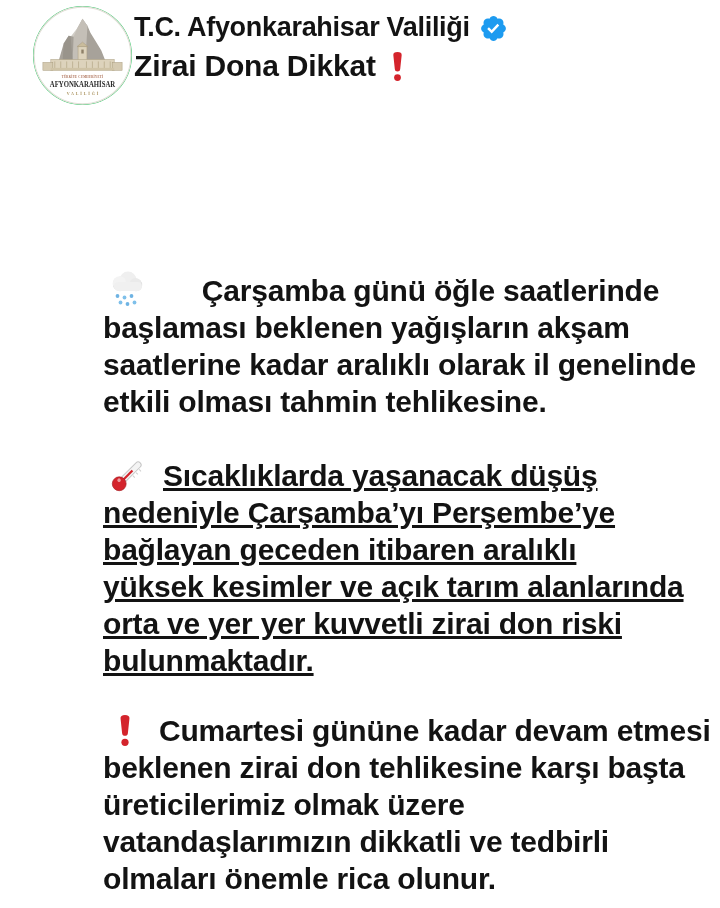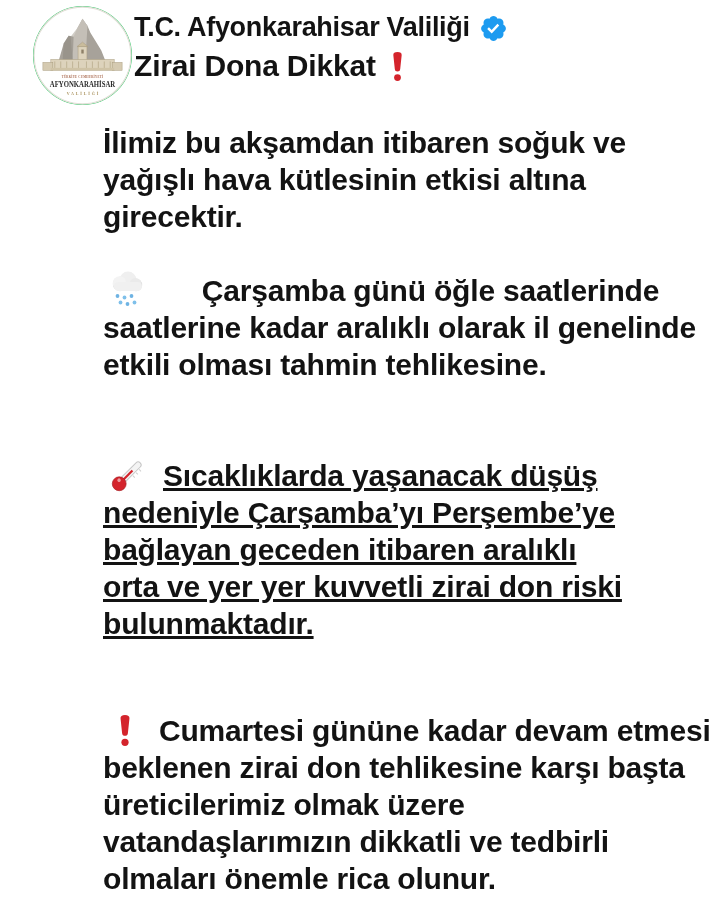--- a/index.html
+++ b/index.html
@@ -105,59 +105,56 @@
     </div>
     <div class="subtitle-row">
       <span>Zirai Dona Dikkat</span>
       <svg class="excl" viewBox="0 0 12 30" aria-hidden="true">
         <path fill="#d4242c" d="M6 0 C8.9 0 10.6 1.2 10.3 3.4 L8.8 17.6 C8.6 19.4 7.5 20.2 6 20.2 C4.5 20.2 3.4 19.4 3.2 17.6 L1.7 3.4 C1.4 1.2 3.1 0 6 0 Z"></path>
         <circle fill="#d4242c" cx="6" cy="26.4" r="3.5"></circle>
       </svg>
     </div>
   </div>
 
-  <div class="para p1">
-    <div class="line">İlimiz bu akşamdan itibaren soğuk ve</div>
-    <div class="line">yağışlı hava kütlesinin etkisi altına</div>
-    <div class="line">girecektir.</div>
-  </div>
 
   <div class="para p2">
     <svg class="picon" viewBox="0 0 40 40" aria-hidden="true">
       <circle cx="13" cy="15" r="7.2" fill="#dcdcdc"></circle>
       <circle cx="29" cy="16" r="6.2" fill="#dcdcdc"></circle>
       <circle cx="21" cy="11" r="8.4" fill="#efefef"></circle>
       <circle cx="12.5" cy="14" r="6.8" fill="#f3f3f3"></circle>
       <circle cx="28.5" cy="15" r="6" fill="#eaeaea"></circle>
       <rect x="7" y="13" width="28" height="9" rx="4.5" fill="#f0f0f0"></rect>
       <circle cx="10.5" cy="27" r="1.9" fill="#6fb3e3"></circle>
       <circle cx="17.5" cy="28.5" r="1.9" fill="#7fc0ea"></circle>
       <circle cx="24.5" cy="27" r="1.9" fill="#6fb3e3"></circle>
       <circle cx="13.5" cy="33.5" r="1.9" fill="#7fc0ea"></circle>
       <circle cx="20.5" cy="35" r="1.9" fill="#6fb3e3"></circle>
       <circle cx="27.5" cy="33.5" r="1.9" fill="#7fc0ea"></circle>
     </svg>
     <div class="line indent">Çarşamba günü öğle saatlerinde</div>
+    <div class="line">başlaması beklenen yağışların akşam</div>
     <div class="line">saatlerine kadar aralıklı olarak il genelinde</div>
     <div class="line">etkili olması tahmin tehlikesine.</div>
   </div>
 
   <div class="para p3">
     <svg class="picon" viewBox="0 0 40 40" aria-hidden="true">
       <g transform="rotate(45 20 20)">
         <rect x="17.3" y="3" width="5.4" height="23" rx="2.7" fill="#f4f4f4" stroke="#c6c6c6" stroke-width="0.9"></rect>
         <path d="M23.6 8 h2.4 M23.6 12 h2.4 M23.6 16 h2.4" stroke="#cfcfcf" stroke-width="0.9"></path>
         <rect x="19" y="13" width="2" height="13" fill="#d4242c"></rect>
         <circle cx="20" cy="30" r="6.3" fill="#d4242c" stroke="#a81c22" stroke-width="0.6"></circle>
         <circle cx="17.6" cy="27.8" r="1.6" fill="#ffffff" opacity="0.55"></circle>
       </g>
     </svg>
     <div class="line indent">Sıcaklıklarda yaşanacak düşüş</div>
     <div class="line">nedeniyle Çarşamba’yı Perşembe’ye</div>
     <div class="line">bağlayan geceden itibaren aralıklı</div>
+    <div class="line">yüksek kesimler ve açık tarım alanlarında</div>
     <div class="line">orta ve yer yer kuvvetli zirai don riski</div>
     <div class="line">bulunmaktadır.</div>
   </div>
 
   <div class="para p4">
     <svg class="picon" viewBox="0 0 12 30" aria-hidden="true">
       <path fill="#d4242c" d="M6 0 C8.9 0 10.6 1.2 10.3 3.4 L8.8 17.6 C8.6 19.4 7.5 20.2 6 20.2 C4.5 20.2 3.4 19.4 3.2 17.6 L1.7 3.4 C1.4 1.2 3.1 0 6 0 Z"></path>
       <circle fill="#d4242c" cx="6" cy="26.4" r="3.5"></circle>
     </svg>
     <div class="line indent">Cumartesi gününe kadar devam etmesi</div>

